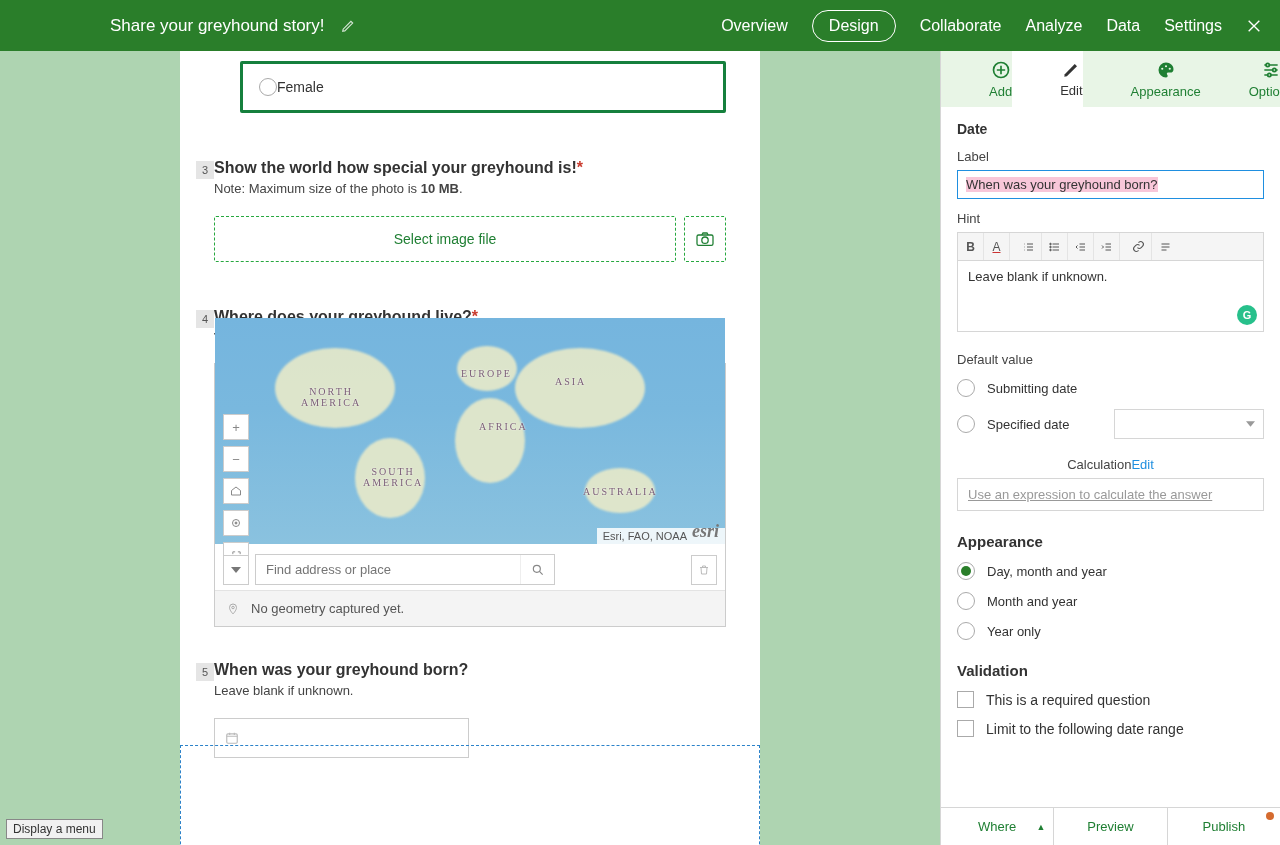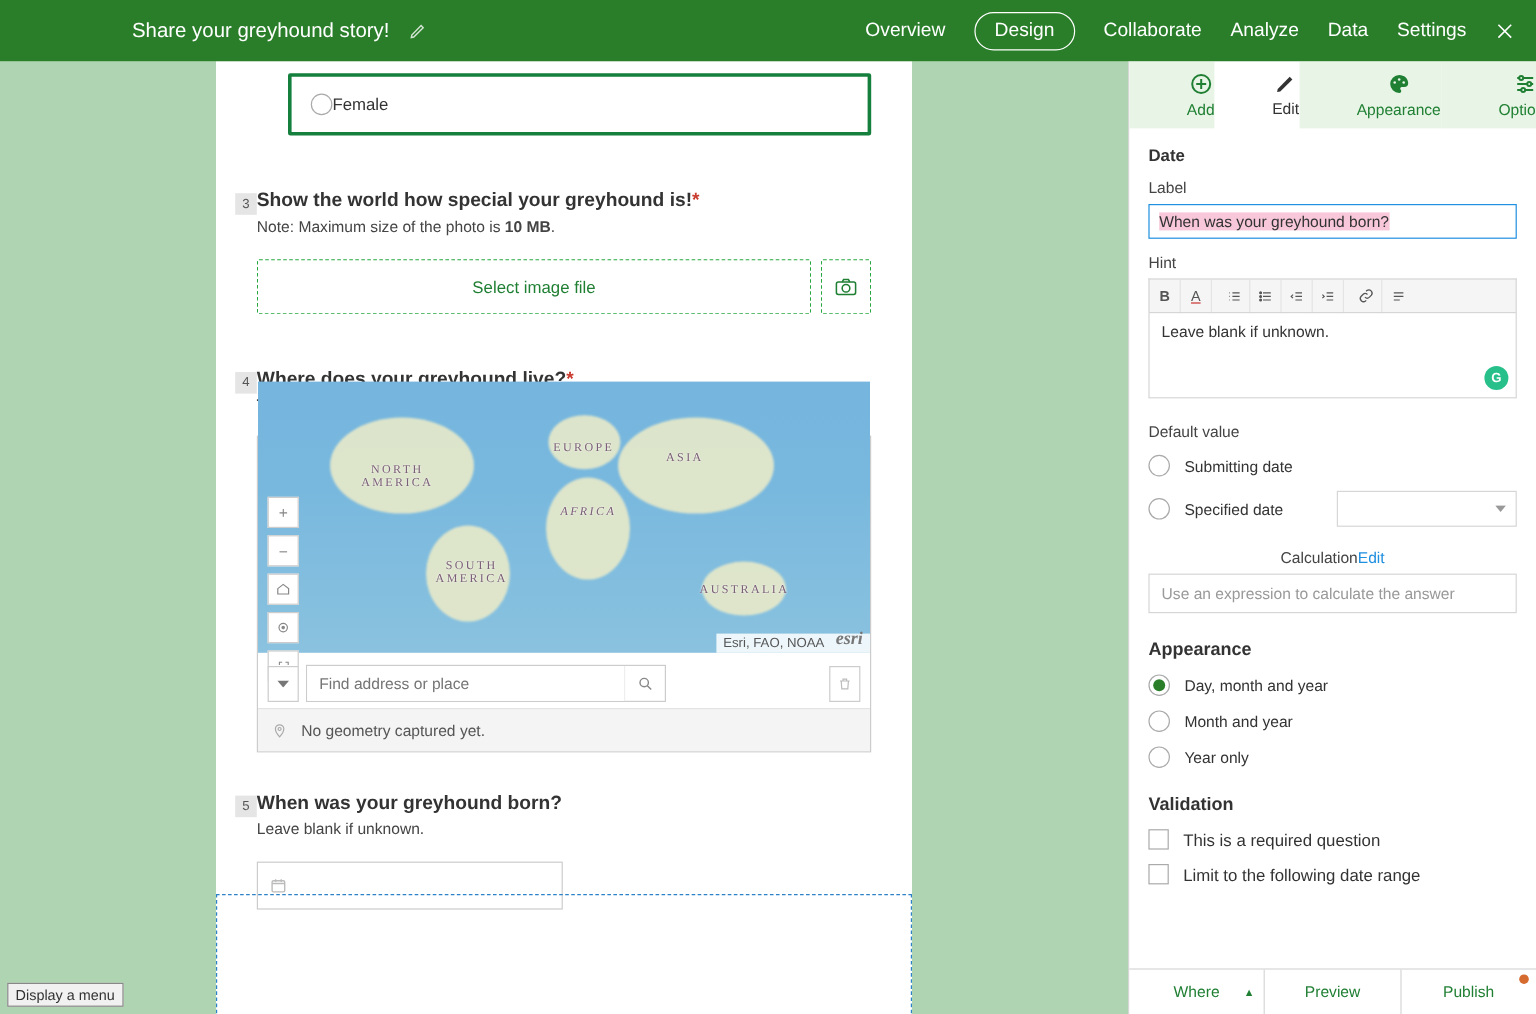--- a/index.html
+++ b/index.html
@@ -48,21 +48,21 @@
   .map-header { height:46px; display:flex; align-items:flex-end; padding:5px 8px; gap:6px; position:relative; z-index:2; }
   .map-dd { width:26px; height:30px; border:1px solid #ccc; background:#fff; display:flex; align-items:center; justify-content:center; }
   .map-search { flex:1; display:flex; border:1px solid #ccc; background:#fff; max-width:300px; }
   .map-search input { flex:1; border:none; padding:7px 10px; font-size:13px; outline:none; }
   .map-search .btn { width:34px; display:flex; align-items:center; justify-content:center; color:#666; border-left:1px solid #eee; }
   .map-trash { width:26px; height:30px; border:1px solid #ccc; background:#fff; display:flex; align-items:center; justify-content:center; color:#999; margin-left:auto; }
   .map-body { height:226px; background:linear-gradient(180deg,#75b5de 0%, #79b8de 40%, #8ac2df 100%); position:relative; margin-top:-46px; }
   .map-controls { position:absolute; left:8px; top:50px; display:flex; flex-direction:column; gap:6px; }
   .map-controls .mc { width:26px; height:26px; background:#fff; border:1px solid #ccc; display:flex; align-items:center; justify-content:center; color:#888; font-size:13px; }
   .map-attrib { position:absolute; right:0; bottom:0; background:rgba(255,255,255,.85); font-size:11px; padding:2px 38px 2px 6px; color:#555; }
-  .map-esri { position:absolute; right:6px; bottom:2px; font-style:italic; font-weight:700; font-size:15px; color:#777; font-family: Georgia, serif; }
+  .map-esri { position:absolute; right:6px; bottom:2px; font-style:italic; font-weight:700; font-size:18px; color:#777; font-family: Georgia, serif; }
   .continent { position:absolute; font-family: Georgia, 'Times New Roman', serif; font-size:10px; letter-spacing:2px; color:#7b5e77; text-align:center; line-height:1.1; text-transform:uppercase; text-shadow:0 0 2px #fff; }
   .land { position:absolute; background:#e8eac9; border-radius:50%; filter:blur(1px); opacity:.9; }
 
   .map-footer { height:36px; background:#f4f4f4; border-top:1px solid #e3e3e3; display:flex; align-items:center; padding:0 12px; gap:12px; font-size:13px; color:#555; }
 
   
   .selected-frame { position:absolute; border:1px dashed #2b82c9; pointer-events:none; }
 
   .date-input { margin-top:20px; width:255px; height:40px; border:1px solid #ccc; display:flex; align-items:center; padding:0 10px; color:#aaa; }
 
@@ -84,21 +84,21 @@
   .hint-toolbar .tb { width:26px; height:28px; display:flex; align-items:center; justify-content:center; color:#555; font-size:12px; border-right:1px solid #e4e4e4; }
   .hint-toolbar .tb:last-child { border-right:none; }
   .hint-box { border:1px solid var(--panel-border); min-height:72px; padding:8px 10px; font-size:13px; position:relative; }
   .gdot { position:absolute; right:6px; bottom:6px; width:20px; height:20px; border-radius:50%; background:#27c08b; color:#fff; display:flex; align-items:center; justify-content:center; font-size:11px; font-weight:700; }
   .radio-row { display:flex; align-items:center; gap:12px; margin-top:12px; font-size:13px; color:#333; }
   .r-outer { width:18px; height:18px; border:1px solid #aaa; border-radius:50%; display:inline-flex; align-items:center; justify-content:center; }
   .r-outer.on::after { content:""; width:10px; height:10px; border-radius:50%; background:var(--accent-green); }
   .mini-select { margin-left:auto; width:150px; height:30px; border:1px solid var(--panel-border); display:flex; align-items:center; justify-content:flex-end; padding:0 8px; color:#888; }
   .calc-row { display:flex; justify-content:center; align-items:flex-end; margin-top:18px; }
   .calc-row .edit-link { color:#1f8fe0; font-size:13px; cursor:pointer; }
-  .calc-input { width:100%; border:1px solid var(--panel-border); padding:8px 10px; color:#999; font-size:13px; margin-top:6px; }
+  .calc-input { width:100%; border:1px solid var(--panel-border); padding:8px 10px; color:#999; font-size:13px; margin-top:6px;text-decoration:underline; }
   .check-row { display:flex; align-items:center; gap:12px; margin-top:12px; font-size:14px; }
   .chk { width:17px; height:17px; border:1px solid #aaa; }
 
   .side-footer { height:38px; border-top:1px solid var(--panel-border); display:flex; position:relative; }
   .side-footer .fbtn { flex:1; display:flex; align-items:center; justify-content:center; font-size:13px; color:#1f7f33; border-right:1px solid var(--panel-border); position:relative; }
   .side-footer .fbtn:last-child { border-right:none; }
   .save-caret { position:absolute; right:8px; top:50%; transform:translateY(-50%); font-size:9px; color:#1f7f33; }
   .dirty-dot { position:absolute; right:6px; top:4px; width:8px; height:8px; border-radius:50%; background:#d56b2f; }
 
   .status-bar { position:absolute; left:6px; bottom:6px; background:#f1f1f1; border:1px solid #888; padding:2px 6px; font-size:12px; color:#333; }
@@ -179,21 +179,21 @@
             <div class="land" style="left:140px; top:120px; width:70px; height:80px;"></div>
             <div class="land" style="left:242px; top:28px; width:60px; height:45px;"></div>
             <div class="land" style="left:240px; top:80px; width:70px; height:85px;"></div>
             <div class="land" style="left:300px; top:30px; width:130px; height:80px;"></div>
             <div class="land" style="left:370px; top:150px; width:70px; height:45px;"></div>
             <span class="continent" style="left:86px; top:68px; white-space:pre;">North
 America</span>
             <span class="continent" style="left:148px; top:148px; white-space:pre;">South
 America</span>
             <span class="continent" style="left:246px; top:50px;">Europe</span>
-            <span class="continent" style="left:252px; top:103px;font-style:italic;">Africa</span>
+            <span class="continent" style="left:264px; top:103px;">Africa</span>
             <span class="continent" style="left:340px; top:58px;">Asia</span>
             <span class="continent" style="left:368px; top:168px;">Australia</span>
             <div class="map-attrib">Esri, FAO, NOAA</div>
             <div class="map-esri">esri</div>
           </div>
           <div class="map-header">
             <div class="map-dd">
               <svg width="10" height="6" viewBox="0 0 10 6" fill="#777">
                   <path d="M0 0h10L5 6z"></path>
                 </svg>

